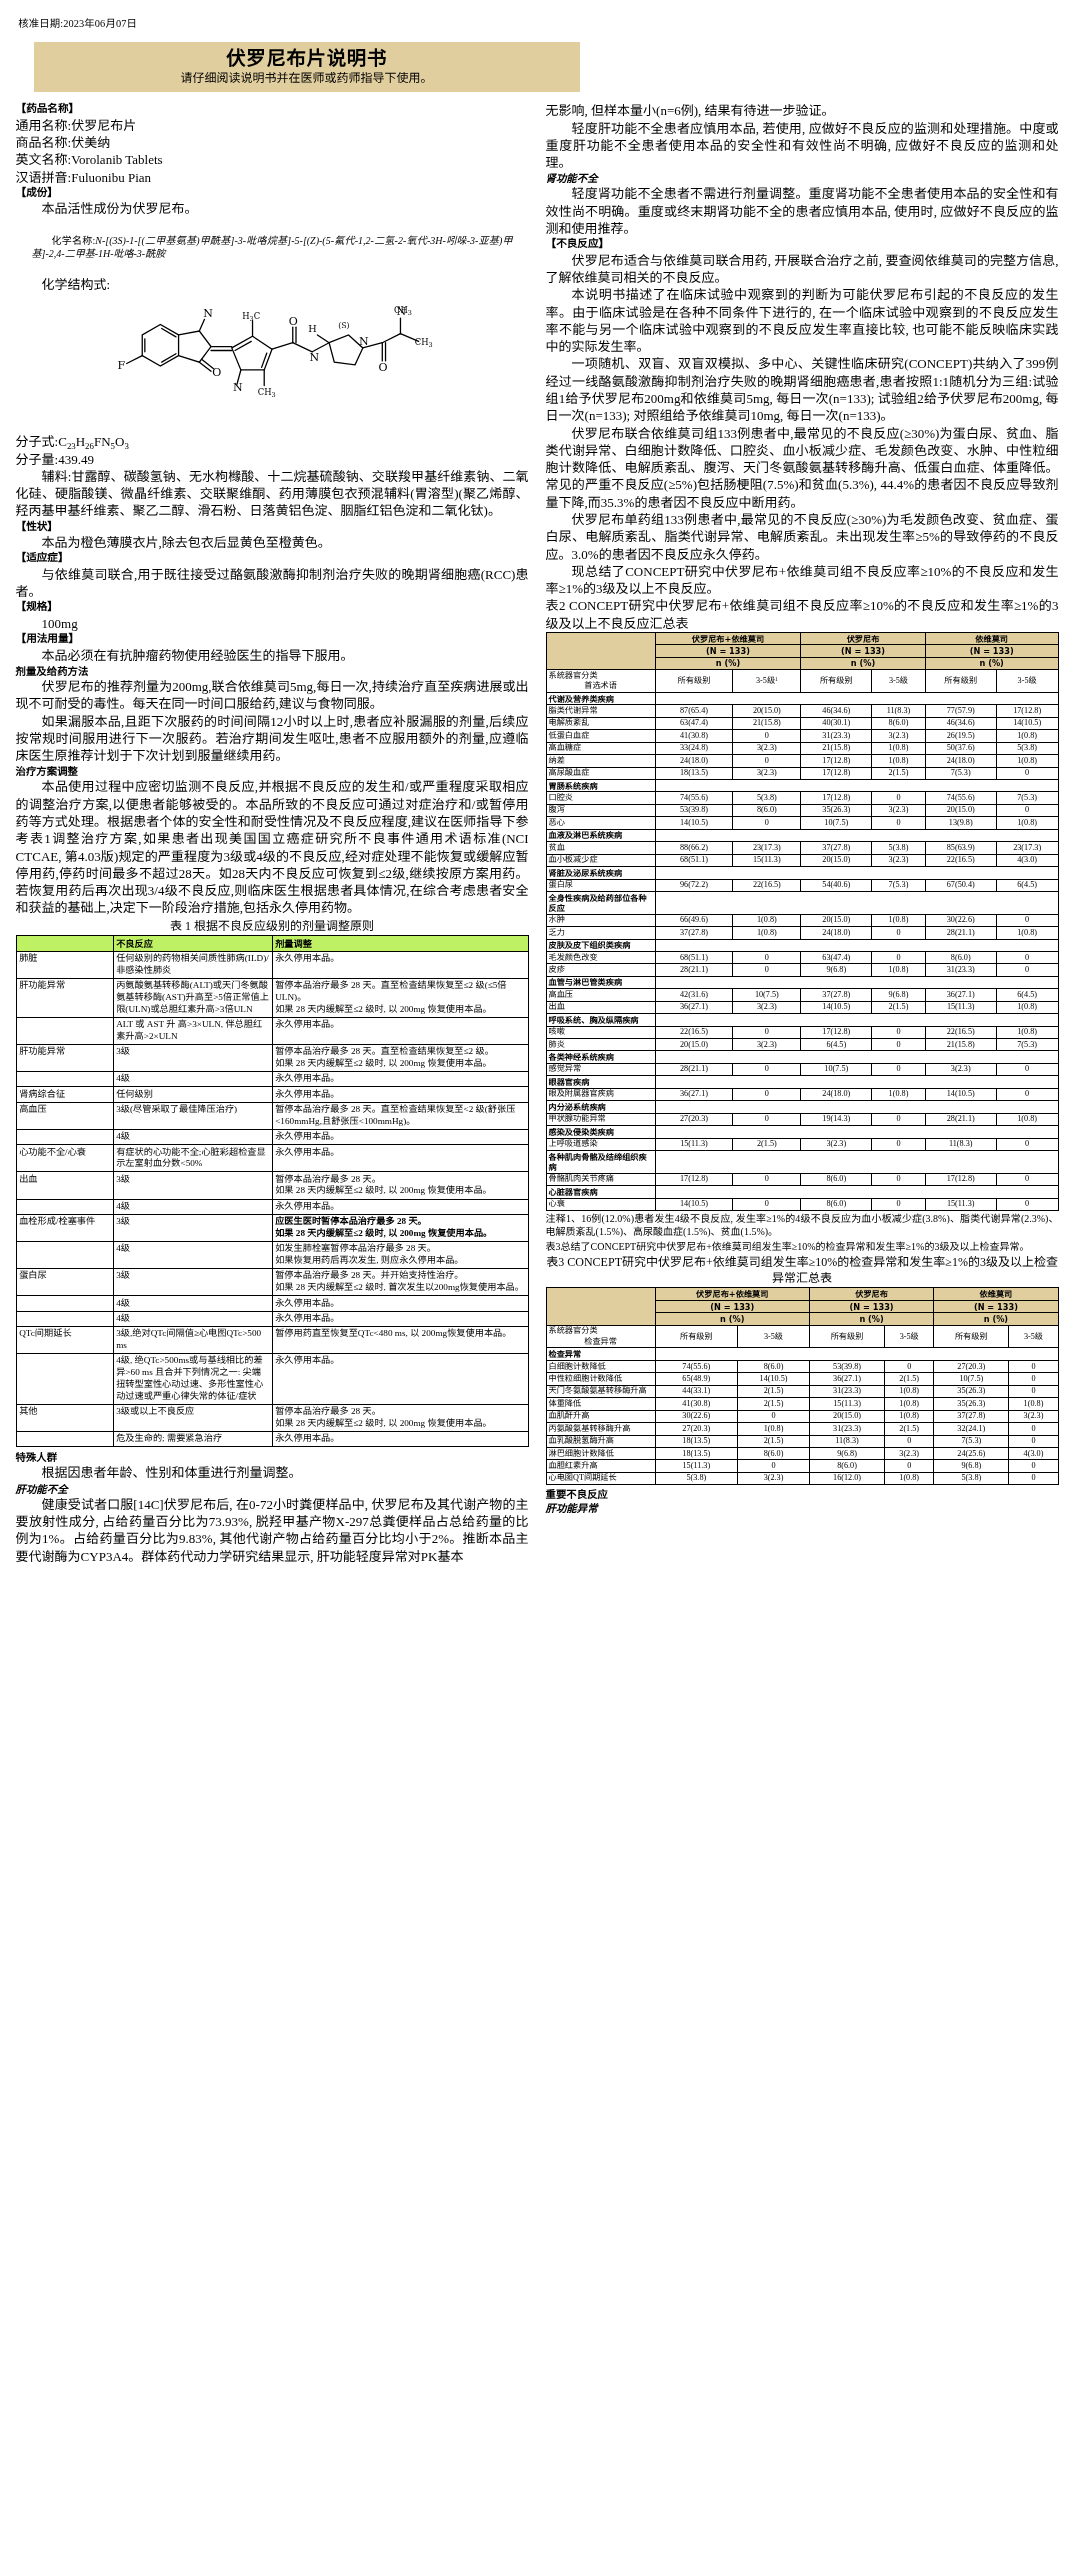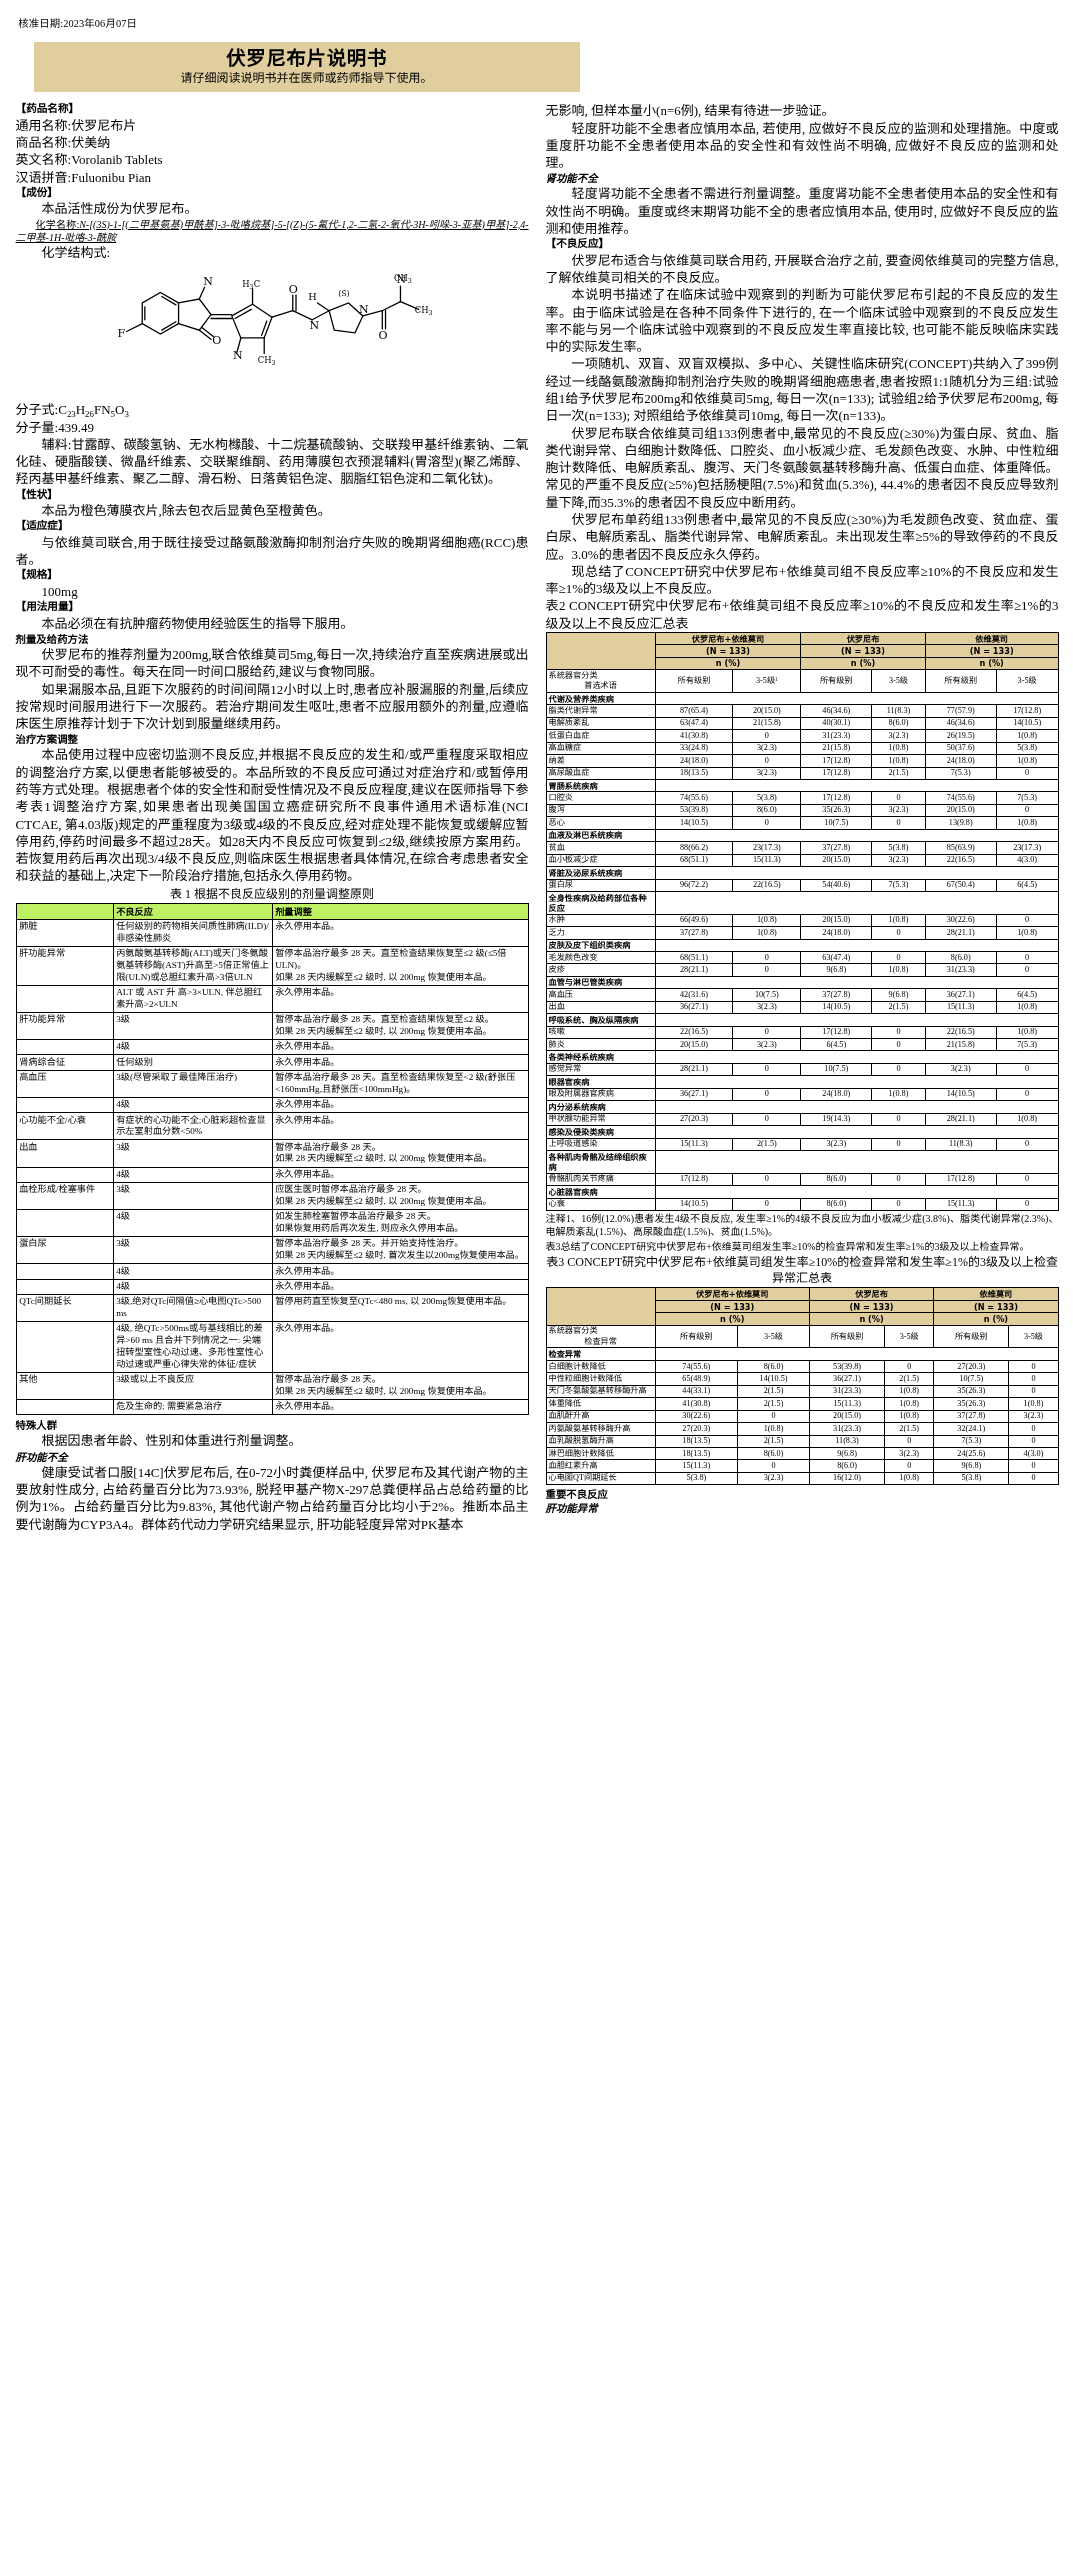--- a/index.html
+++ b/index.html
@@ -73,26 +73,25 @@
   p.body {
     margin: 0;
     text-align: justify;
     text-justify: inter-ideograph;
     line-height: 1.33;
     font-size: 13px;
   }
   p.indent { text-indent: 2em; }
   p.flush { text-indent: 0; }
   .chem-name {
-    margin: 0;
+    margin: 16px;
     text-align: justify;
     line-height: 1.33;
     font-size: 10px;
     text-indent: 2em;
-    text-decoration: underline;
   }
   .it { font-style: italic; }
   sub { font-size: 0.68em; vertical-align: baseline; position: relative; top: 0.3em; }
   sup { font-size: 0.65em; vertical-align: baseline; position: relative; top: -0.45em; }
 
   
   .struct-wrap {
     text-align: center;
     margin: 2.6px 0 1.3px 0;
   }
@@ -334,21 +333,21 @@
 如果 28 天内缓解至≤2 级时, 以 200mg 恢复使用本品。</td>
             </tr>
             <tr>
               <td></td>
               <td>4级</td>
               <td style="white-space: pre-line;">永久停用本品。</td>
             </tr>
             <tr>
               <td>血栓形成/栓塞事件</td>
               <td>3级</td>
-              <td style="white-space: pre-line;">应医生医时暂停本品治疗最多 28 天。
+              <td style="white-space: pre-line; font-weight: bold;">应医生医时暂停本品治疗最多 28 天。
 如果 28 天内缓解至≤2 级时, 以 200mg 恢复使用本品。</td>
             </tr>
             <tr>
               <td></td>
               <td>4级</td>
               <td style="white-space: pre-line;">如发生肺栓塞暂停本品治疗最多 28 天。
 如果恢复用药后再次发生, 则应永久停用本品。</td>
             </tr>
             <tr>
               <td>蛋白尿</td>

